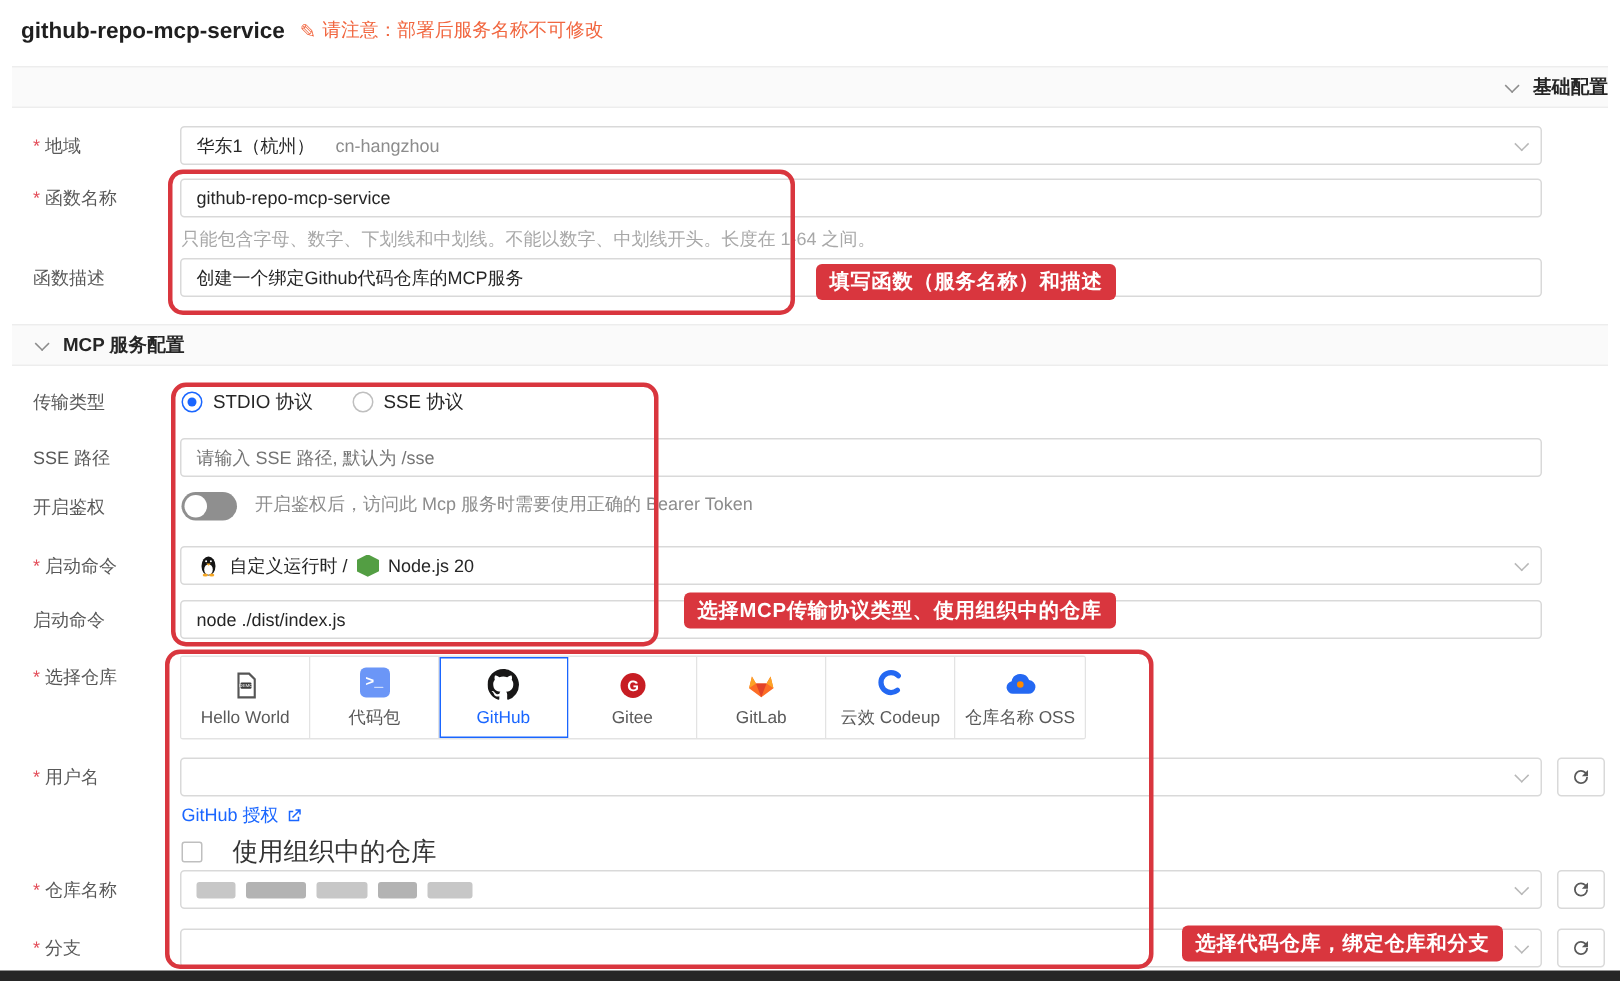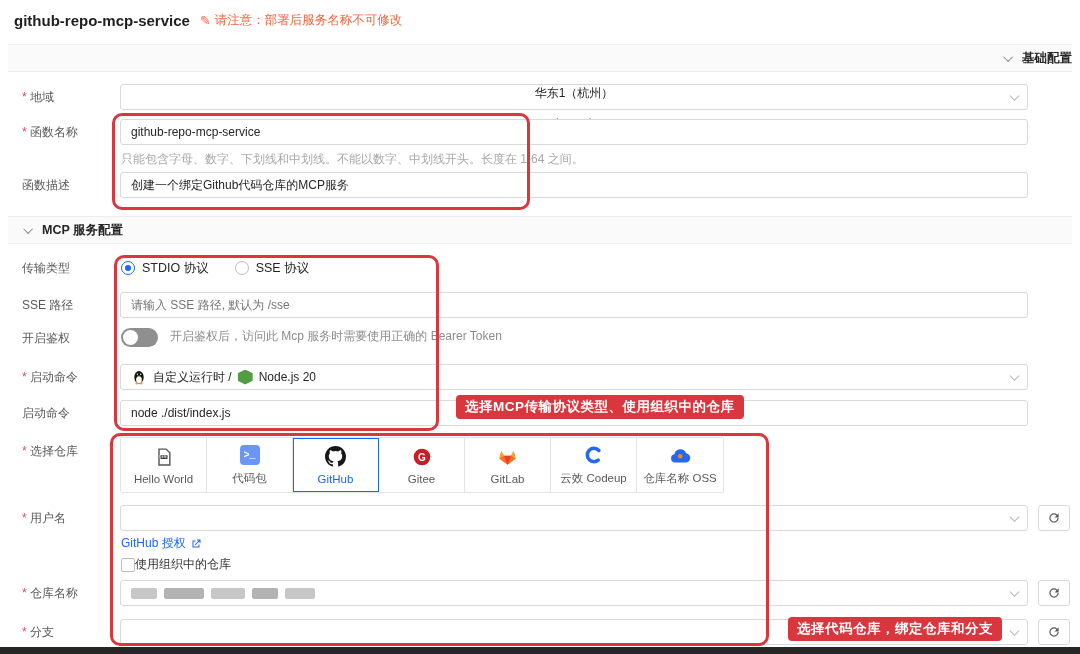--- a/index.html
+++ b/index.html
@@ -26,21 +26,21 @@
   .ctl { position:absolute; left:120px; width:908px; height:26px; border:1px solid #d9d9d9; border-radius:3px;
     background:#fff; display:flex; align-items:center; padding:0 10px; font-size:12px; color:#262626; }
   .ctl input { border:none; outline:none; width:100%; height:100%; font-size:12px; color:#262626; font-family:inherit; background:transparent; }
   .sel-arrow { position:absolute; right:9px; top:50%; width:7px; height:7px; border-left:1.4px solid #b8b8b8; border-bottom:1.4px solid #b8b8b8; transform:translateY(-65%) rotate(-45deg); }
   .hint { position:absolute; left:121px; color:#a8a8a8; font-size:12px; }
   .muted { color:#8c8c8c; }
   .refresh-btn { position:absolute; left:1038px; width:32px; height:26px; border:1px solid #d9d9d9; border-radius:3px;
     background:#fff; display:flex; align-items:center; justify-content:center; cursor:pointer; }
 
   
-  .y-region { top:84px;flex-direction:column; }  .y-region-l { top:90px; }
+  .y-region { top:84px; }  .y-region-l { top:90px; }
   .y-fname { top:119px; }  .y-fname-l { top:125px; }
   .y-fname-hint { top:151px; }
   .y-fdesc { top:172px; }  .y-fdesc-l { top:178px; }
   .y-transport { top:258px;justify-content:center; } .y-transport-l { top:261px; }
   .y-sse { top:292px; } .y-sse-l { top:298px; }
   .y-auth { top:328px; } .y-auth-l { top:331px; }
   .y-runtime { top:364px; } .y-runtime-l { top:370px; }
   .y-cmd { top:400px; } .y-cmd-l { top:406px; }
   .y-cards { top:437px; } .y-cards-l { top:444px; }
   .y-user { top:505px; } .y-user-l { top:511px; }
@@ -70,21 +70,21 @@
   .card { width:86px; height:54px; border-right:1px solid #e3e3e3; display:flex; flex-direction:column; align-items:center; justify-content:center; gap:5px; cursor:pointer; background:#fff; }
   .card:last-child { border-right:none; }
   .card .cic { height:22px; display:flex; align-items:center; justify-content:center; }
   .card .clabel { font-size:11.5px; color:#595959; white-space:nowrap; }
   .card.selected { outline:1px solid #1a66ff; outline-offset:-1px; }
   .card.selected .clabel { color:#1a66ff; }
   .badge-sq { width:20px; height:20px; border-radius:4px; display:flex; align-items:center; justify-content:center; color:#fff; font-weight:bold; font-size:10px; font-family:"Liberation Mono",monospace; }
 
   
   .gh-auth { position:absolute; left:121px; display:flex; align-items:center; gap:4px; color:#1a66ff; font-size:12px; cursor:pointer; }
-  .chk-row { position:absolute; left:121px; display:flex; align-items:center; gap:0; font-size:12px; color:#333; }
+  .chk-row { position:absolute; left:121px; display:flex; align-items:center; gap:20px; font-size:17px; color:#333; }
   .chkbox { width:14px; height:14px; border:1px solid #bfbfbf; border-radius:2px; background:#fff; }
 
   
   .redacted { display:flex; align-items:center; gap:7px; }
   .rb { height:11px; border-radius:2px; background:#c7c7c7; }
   .rb.d { background:#b3b3b3; }
 
   
   .ann-rect { position:absolute; border:3px solid #d9363e; border-radius:10px; pointer-events:none; }
   .rect1 { left:112px; top:113px; width:418px; height:97px; }
@@ -296,17 +296,18 @@
   </div>
   <div class="refresh-btn y-branch">
     <svg width="14" height="14" viewBox="0 0 24 24">
         <path fill="#595959" d="M17.65 6.35A7.95 7.95 0 0 0 12 4a8 8 0 1 0 8 8h-2a6 6 0 1 1-1.76-4.24L13 11h7V4l-2.35 2.35z"></path>
       </svg>
   </div>
 
   <div class="ann-rect rect1"></div>
   <div class="ann-rect rect2"></div>
   <div class="ann-rect rect3"></div>
+  <div class="callout c1">填写函数（服务名称）和描述</div>
   <div class="callout c2">选择MCP传输协议类型、使用组织中的仓库</div>
   <div class="callout c3">选择代码仓库，绑定仓库和分支</div>
 
   <div class="bottom-bar"></div>
 </div>
 
 </body></html>

